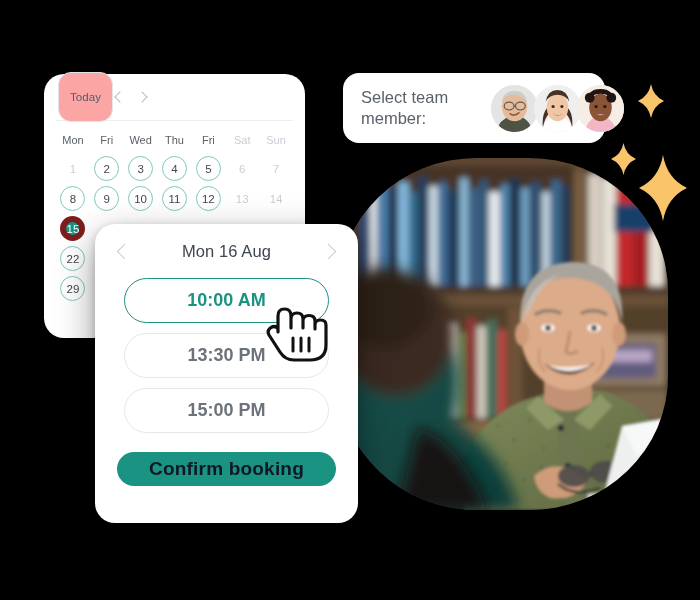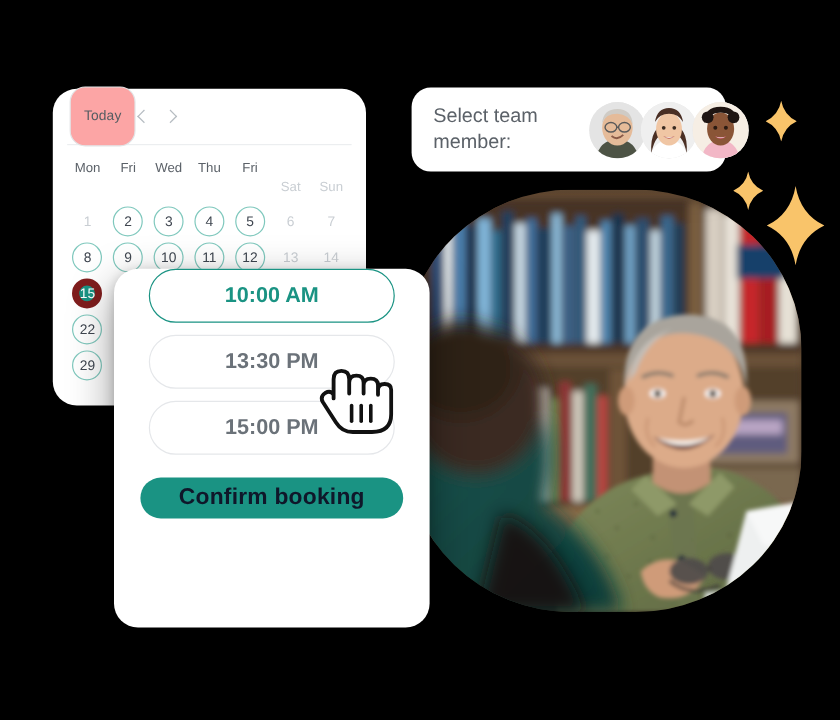--- a/index.html
+++ b/index.html
@@ -98,21 +98,21 @@
     justify-items: center;
   }
   .dow {
     font-size: 11px;
     color: #5b6168;
     height: 22px;
     display: flex;
     align-items: center;
     text-align: center;
   }
-  .dow.muted { color: #c9ced3; margin-top: 16px; }
+  .dow.muted { color: #c9ced3; }
 
   .day {
     width: 25px; height: 25px;
     border-radius: 50%;
     display: flex;
     align-items: center;
     justify-content: center;
     font-size: 11.5px;
     color: #3f4650;
     box-sizing: border-box;
@@ -562,20 +562,25 @@
         <div class="day"></div>
         <div class="day"></div>
         <div class="day"></div>
         <div class="day"></div>
         <div class="day"></div>
         <div class="day"></div>
       </div>
   </div>
 
   <div class="card" id="booking-card">
+    <div class="bk-head">
+      <span class="bk-chev left"></span>
+      <div class="bk-title">Mon 16 Aug</div>
+      <span class="bk-chev right"></span>
+    </div>
     <div class="slots" id="slot-list">
         <div class="slot active">10:00 AM</div>
         <div class="slot">13:30 PM</div>
         <div class="slot">15:00 PM</div>
       </div>
     <div class="confirm-wrap">
       <div class="confirm-btn">Confirm booking</div>
     </div>
   </div>
 

